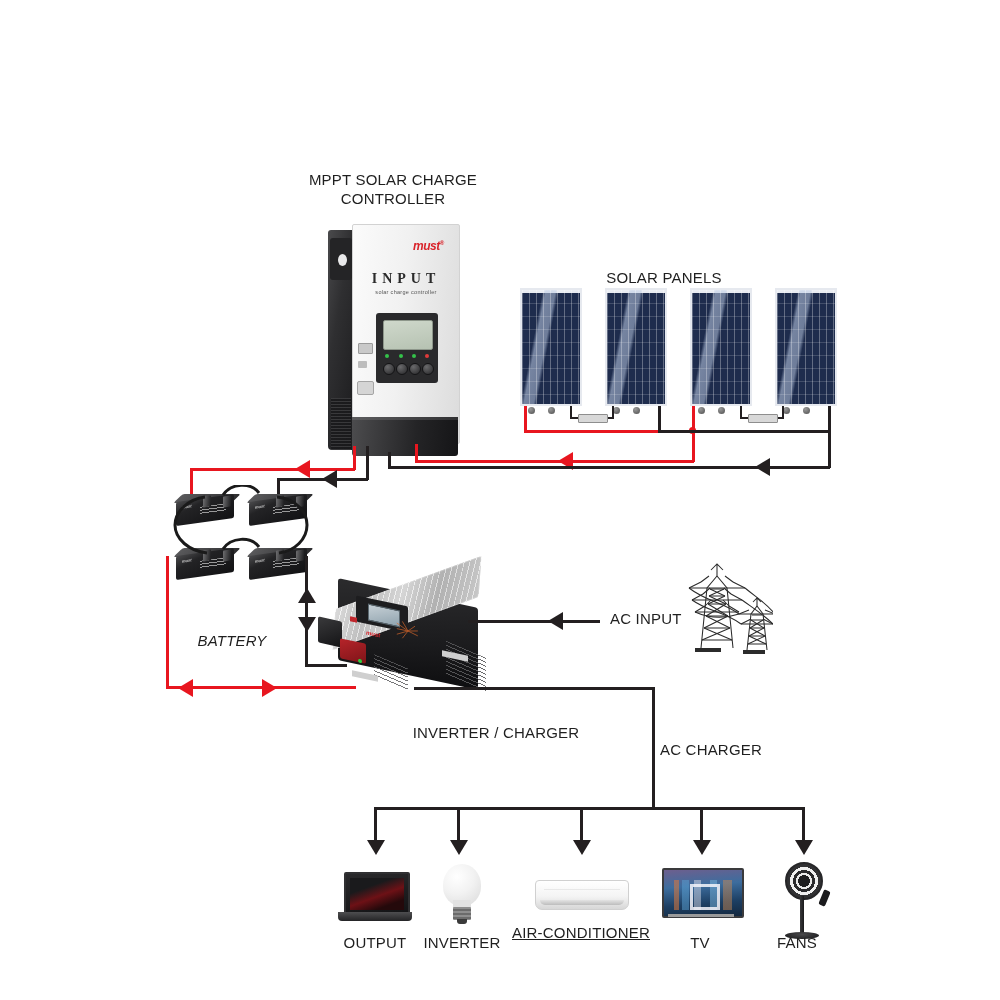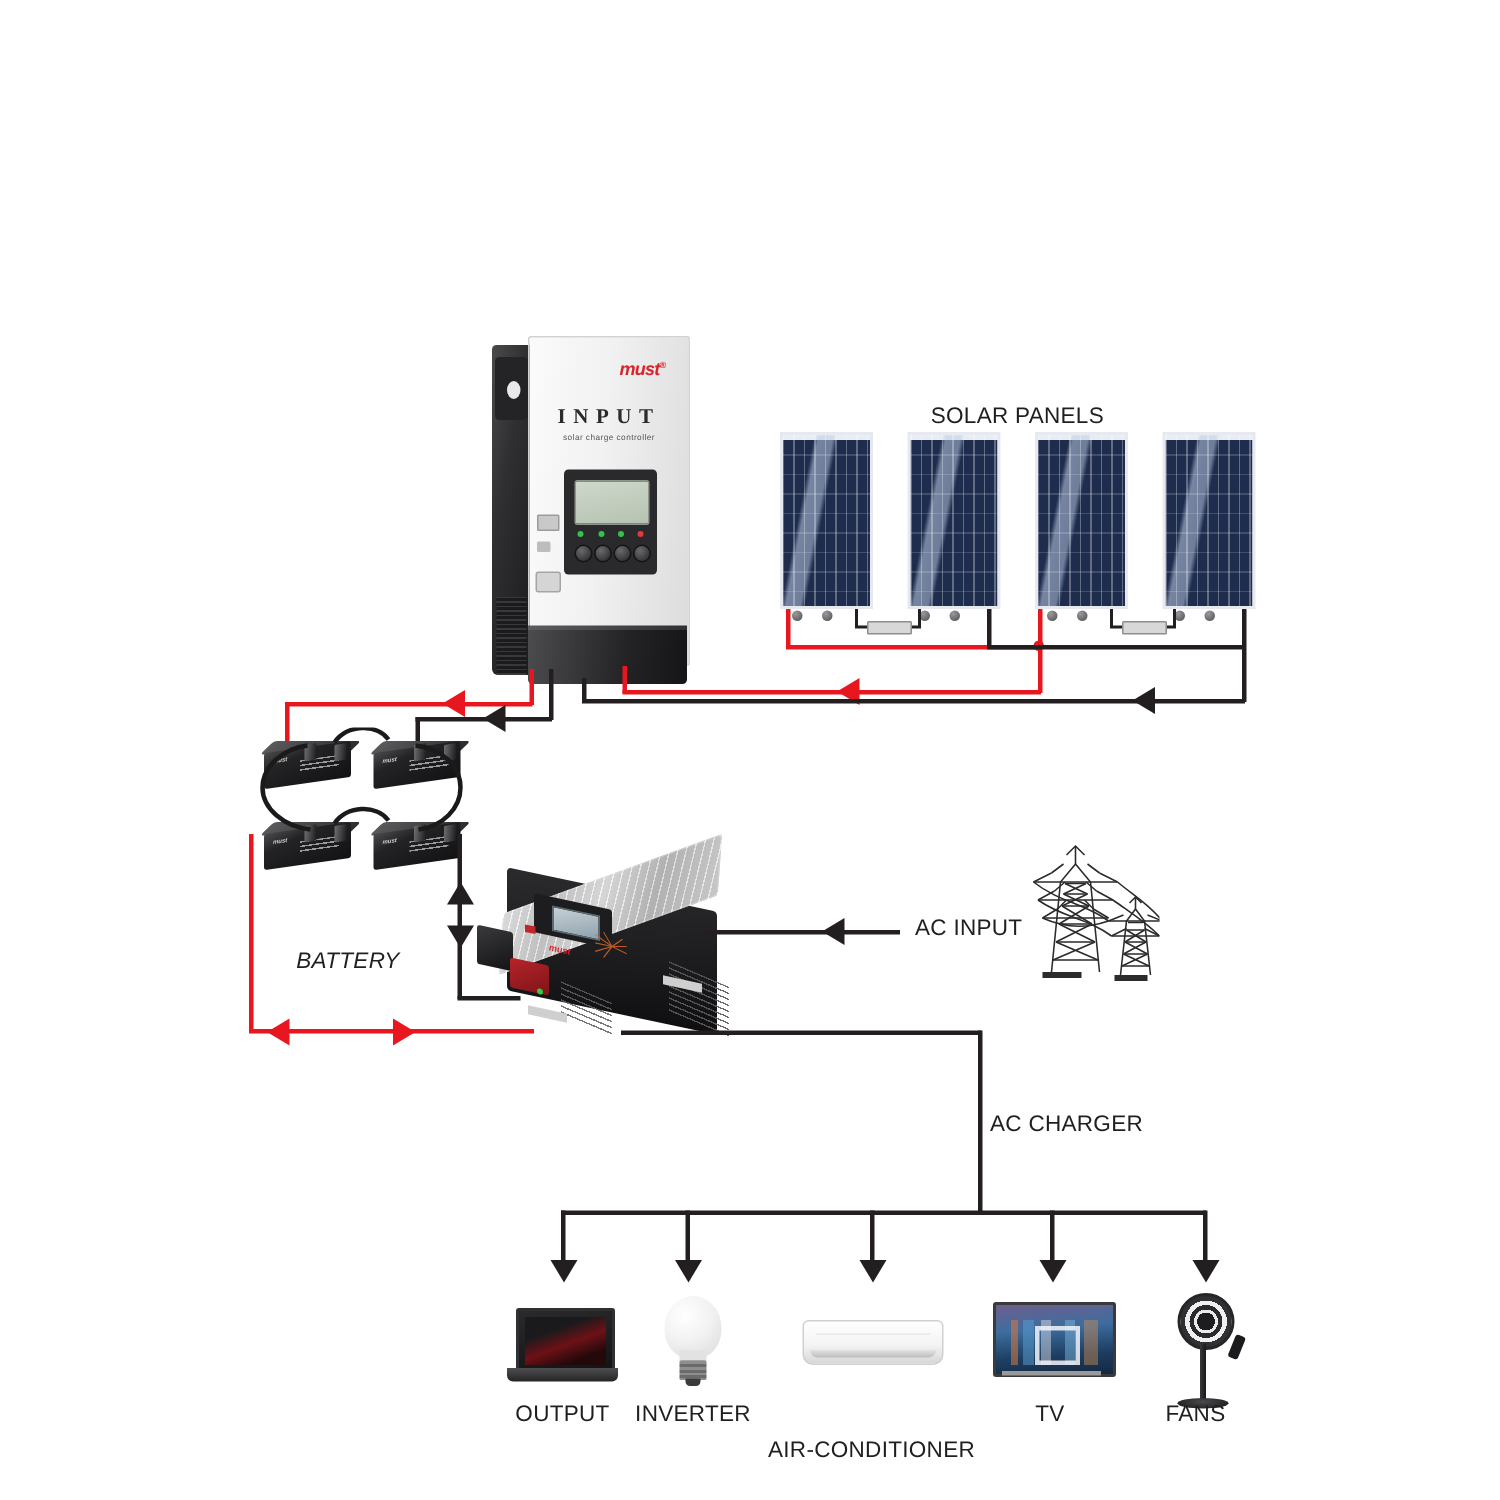--- a/index.html
+++ b/index.html
@@ -167,25 +167,28 @@
   .fan .base{position:absolute;left:12px;top:70px;width:34px;height:7px;border-radius:50%;
     background:radial-gradient(ellipse at 50% 35%,#4a4a4c,#151517);}
   .fan .rc{position:absolute;left:48px;top:28px;width:7px;height:16px;background:#1b1b1d;
     border-radius:2px;transform:rotate(22deg);}
 </style>
 </head>
 <body>
 
 <div id="stage">
 
-
-  <div class="lbl" style="left:536px;top:268px;width:200px;text-align:right;">SOLAR PANELS</div>
+  <div class="lbl" style="left:293px;top:170px;width:200px;">MPPT SOLAR CHARGE
+CONTROLLER</div>
+
+  <div class="lbl" style="left:564px;top:268px;width:200px;">SOLAR PANELS</div>
 
   <div class="lbl" style="left:146px;top:631px;width:172px;font-style:italic;">BATTERY</div>
 
+  <div class="lbl" style="left:378px;top:723px;width:236px;">INVERTER / CHARGER</div>
 
   <div class="lbl" style="left:610px;top:609px;width:106px;text-align:left;">AC INPUT</div>
 
   <div class="lbl" style="left:660px;top:740px;width:120px;text-align:left;">AC CHARGER</div>
 
   <div id="mppt">
     <div class="mp-side">
       <div class="mp-sideTop">
         <div class="mp-hole"></div>
       </div>
@@ -424,21 +427,21 @@
       <div class="tip"></div>
   </div>
   <div class="lbl" style="left:412px;top:933px;width:100px;">INVERTER</div>
 
   <div class="ap ac" style="left:535px;top:880px;width:92px;height:28px;">
     <div class="unit">
         <div class="ln"></div>
         <div class="vent"></div>
       </div>
   </div>
-  <div class="lbl" style="left:506px;top:957px;width:150px;">AIR-CONDITIONER</div>
+  <div class="lbl" style="left:506px;top:923px;width:150px;text-decoration:underline;">AIR-CONDITIONER</div>
 
   <div class="ap tv" style="left:662px;top:868px;width:78px;height:50px;">
     <div class="screen">
         <div class="city"></div>
         <div class="frame"></div>
       </div>
     <div class="foot"></div>
   </div>
   <div class="lbl" style="left:670px;top:933px;width:60px;">TV</div>
 

